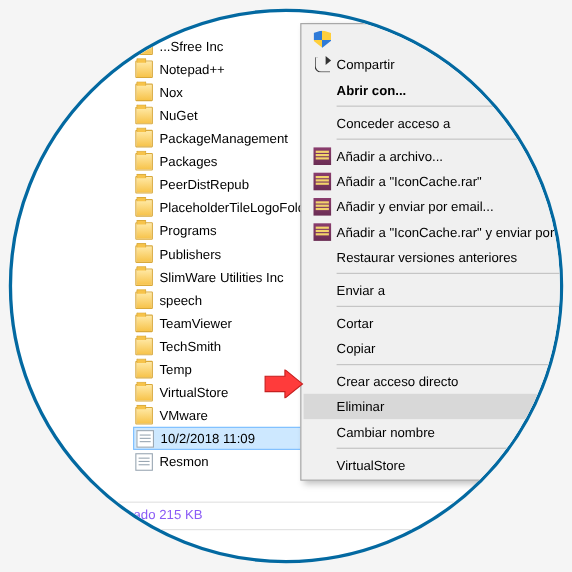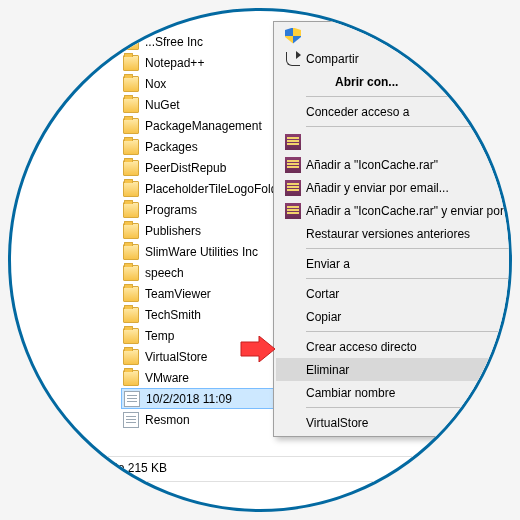--- a/index.html
+++ b/index.html
@@ -76,24 +76,24 @@
   }
   .file-icon::after{
     content:"";
     position:absolute;
     top:3px; left:2px; right:2px; height:1px;
     background:#9aa7b3;
     box-shadow:0 3px 0 #9aa7b3,0 6px 0 #9aa7b3;
   }
   .status-bar {
     position:absolute;
-    left: 30px;
+    left: 47px;
     top: 450px;
     font-size:12px;
-    color:#000000;
+    color:#8b5cf6;
   }
   .hr1 { position:absolute; left:50px; right:20px; top:445px; height:1px; background:#e0e0e0;}
   .hr2 { position:absolute; left:50px; right:20px; top:470px; height:1px; background:#e0e0e0;}
 
   
   .context-menu {
     position:absolute;
     top: 10px;
     left: 262px;
     width: 258px;
@@ -104,21 +104,21 @@
     font-size:12px;
   }
   .cm-item {
     display:flex;
     align-items:center;
     height:23px;
     padding:0 10px 0 4px;
     white-space:nowrap;
   }
   .cm-item.highlight { background:#d8d8d8; }
-  .cm-item.bold .cm-label { font-weight:bold;margin-left:29px; }
+  .cm-item.bold .cm-label { font-weight:bold; }
   .cm-gutter {
     width:26px;
     display:flex;
     align-items:center;
     justify-content:center;
     flex-shrink:0;
   }
   .cm-label { flex:1; }
   .cm-arrow {
     width:0;height:0;
@@ -279,20 +279,21 @@
     <div class="cm-item">
       <span class="cm-gutter"></span>
       <span class="cm-label">Conceder acceso a</span>
       <span class="cm-arrow"></span>
     </div>
     <div class="cm-sep"></div>
     <div class="cm-item">
       <span class="cm-gutter">
           <span class="cm-icon rar-icon"></span>
         </span>
+      <span class="cm-label">Añadir a archivo...</span>
     </div>
     <div class="cm-item">
       <span class="cm-gutter">
           <span class="cm-icon rar-icon"></span>
         </span>
       <span class="cm-label">Añadir a "IconCache.rar"</span>
     </div>
     <div class="cm-item">
       <span class="cm-gutter">
           <span class="cm-icon rar-icon"></span>

